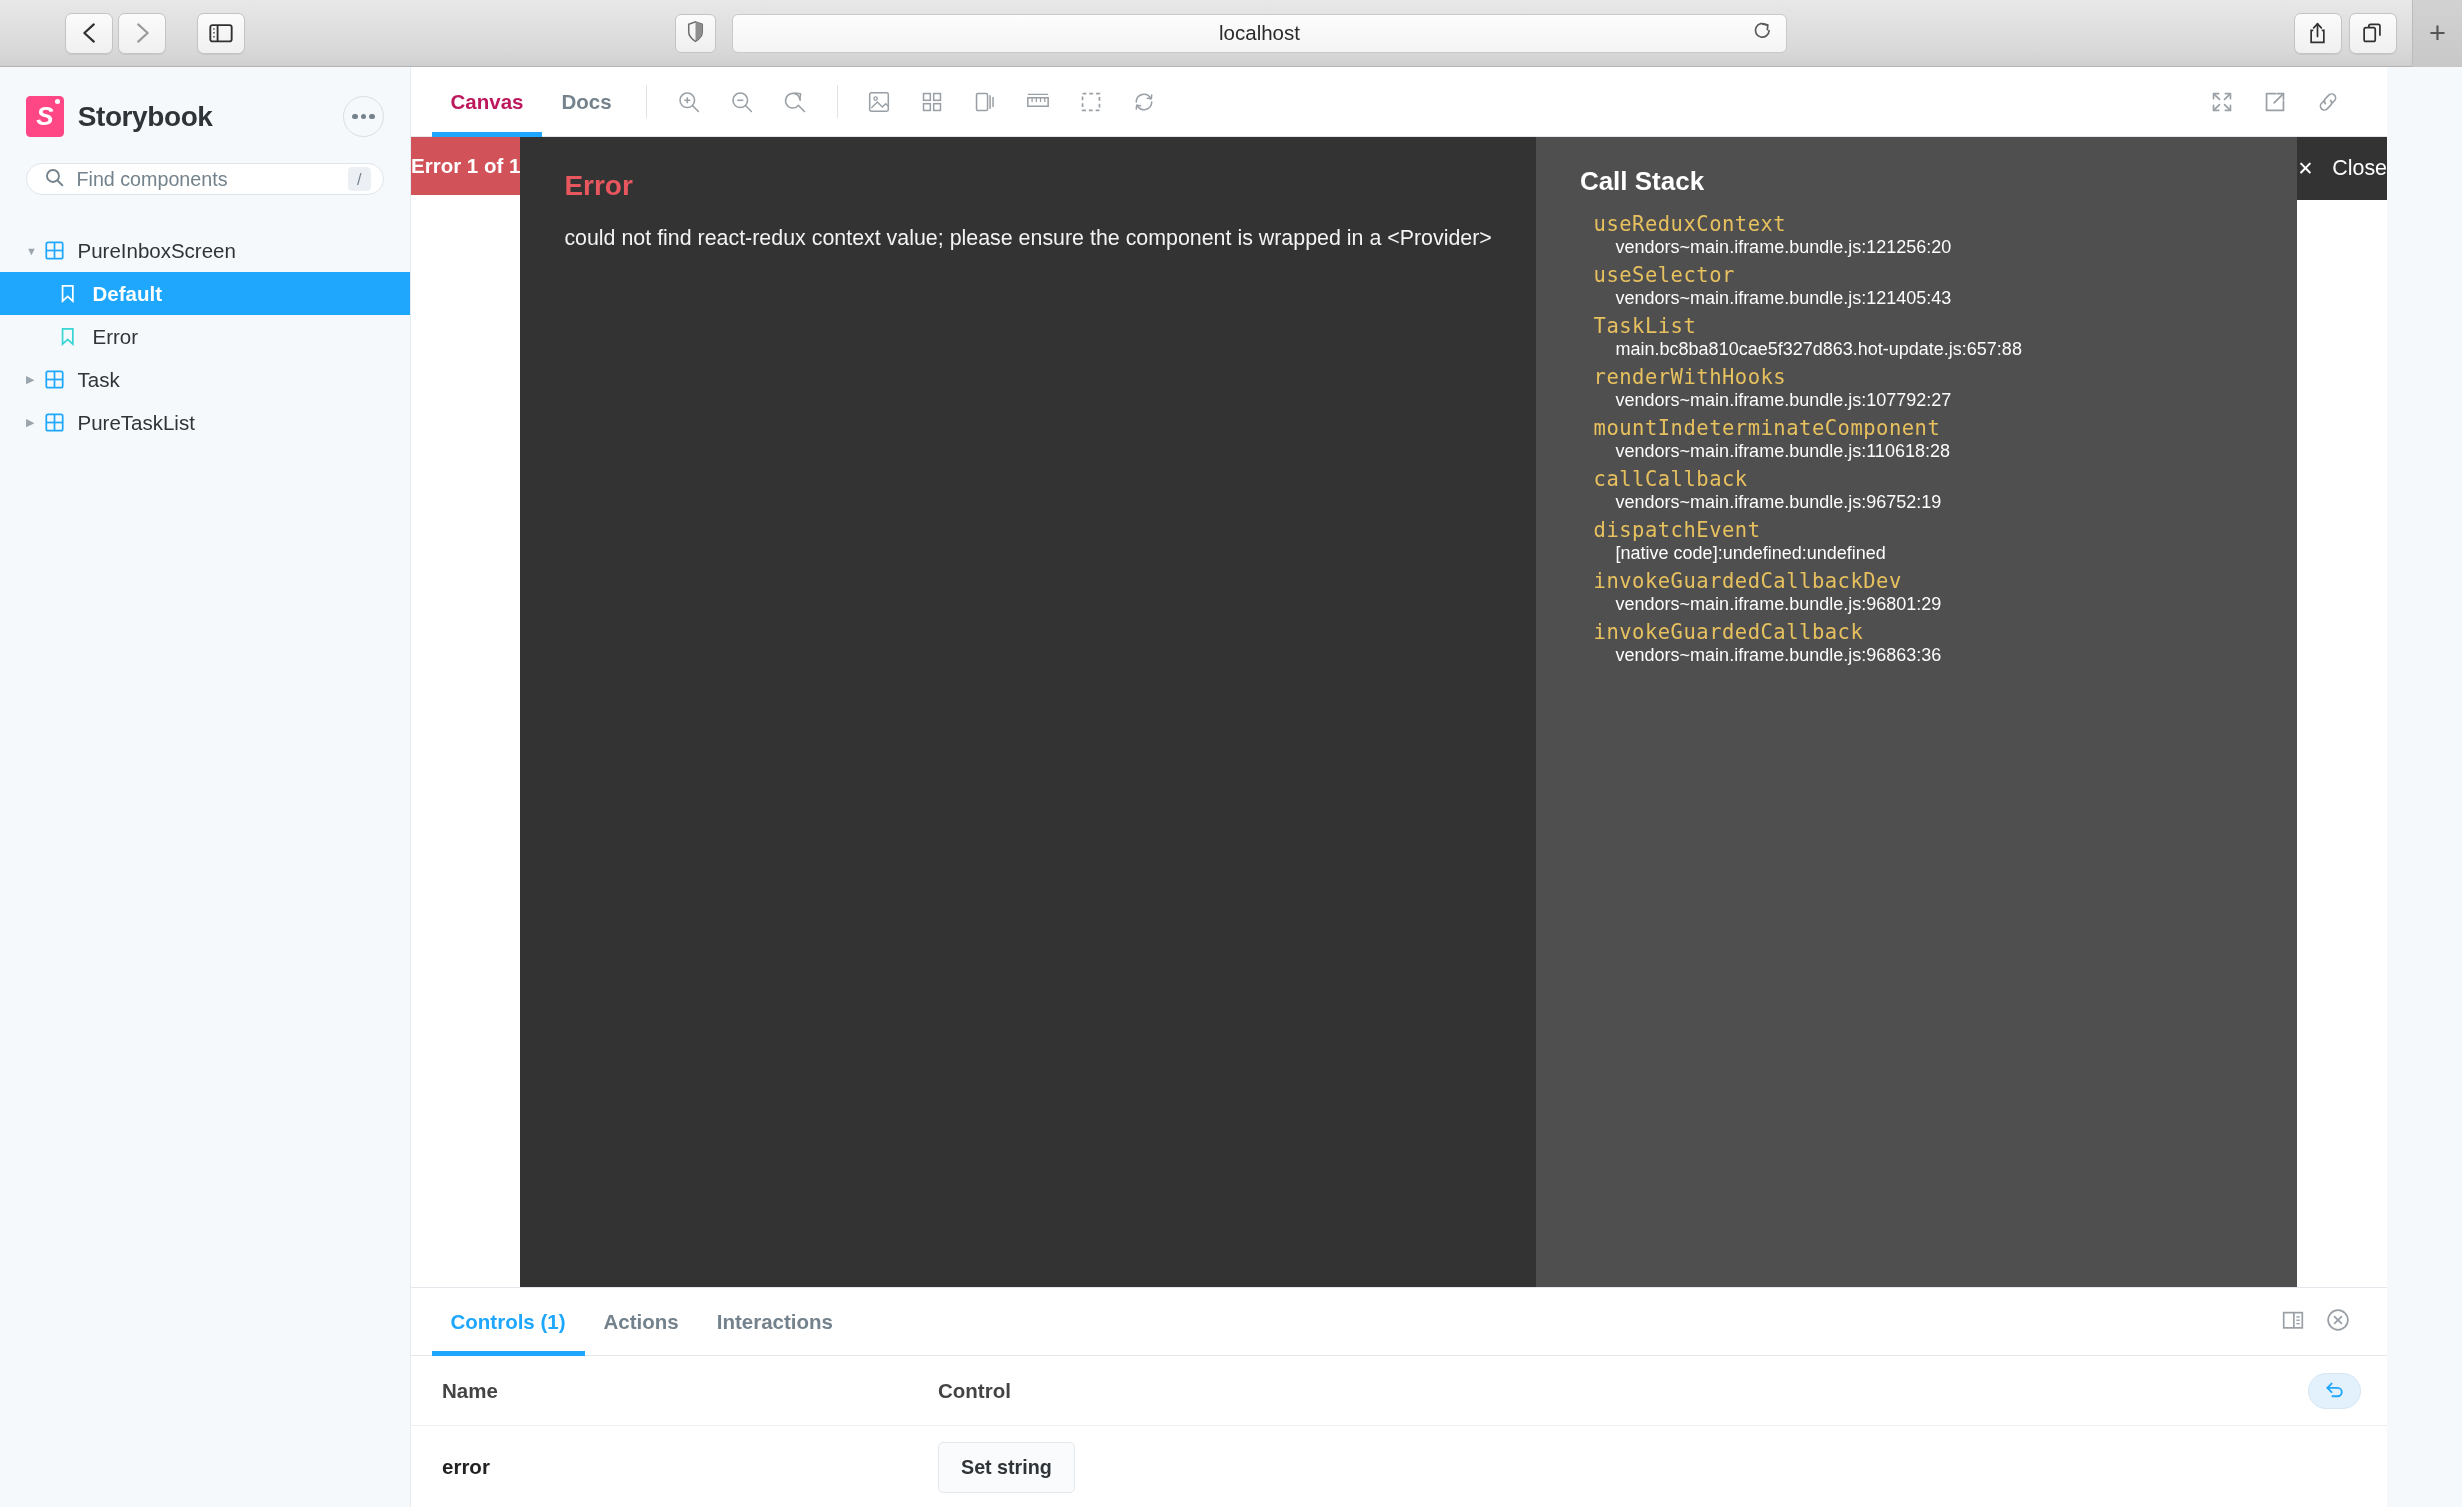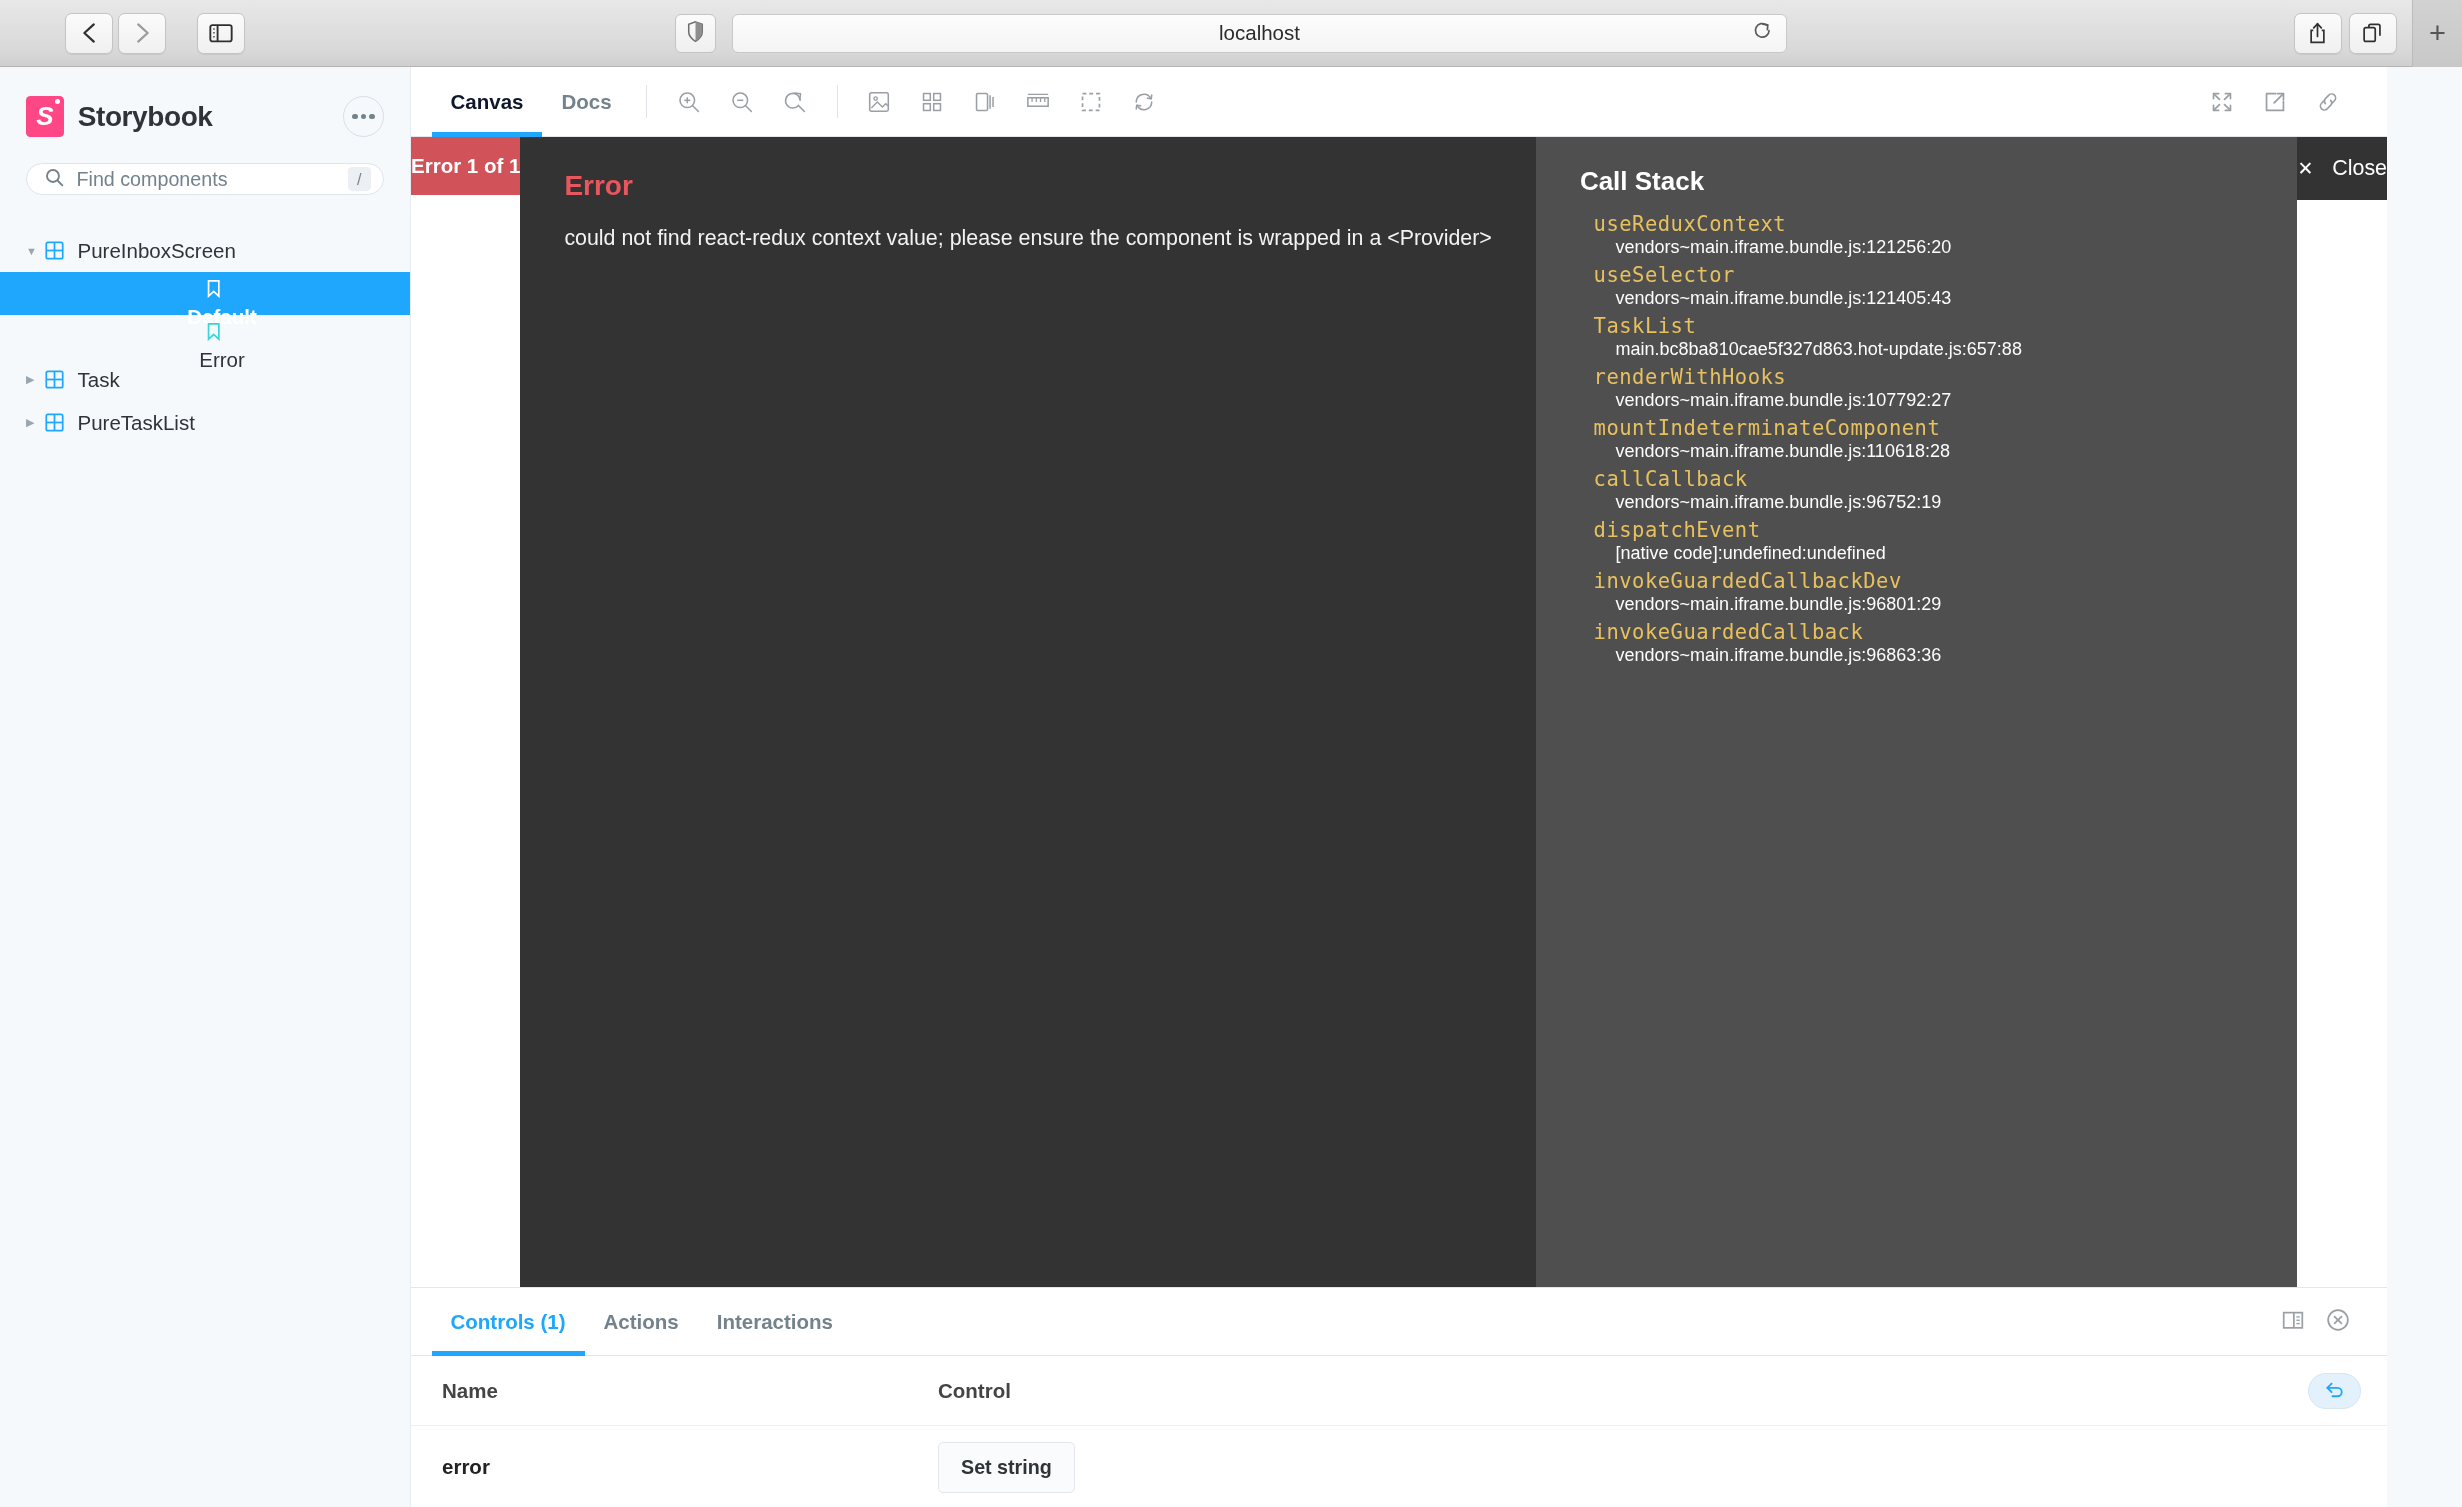--- a/index.html
+++ b/index.html
@@ -101,21 +101,21 @@
     background: #eceff3; color: #7a8691;
     border-radius: 4.3px; padding: 2.6px 9.4px; font-size: 16.3px;
   }
 
   .sb-tree { margin-top: 34px; }
   .tree-row {
     display: flex; align-items: center; height: 43px;
     margin: 0 -26px; padding: 0 26px;
     font-size: 20.5px; color: #2e3438;
   }
-  .tree-row.child { padding-left: 60px; flex-direction: column; }
+  .tree-row.child { padding-left: 60px; }
   .tree-row.selected { background: #1ea7fd; color: #fff; font-weight: bold; }
   .caret {
     width: 19px; flex: 0 0 19px; color: #9aa5ad;
     font-size: 11px; display: flex; align-items: center;
   }
   .ico-slot { width: 32.5px; flex: 0 0 32.5px; display: flex; align-items: center; }
 
   
   .sb-main { flex: 1; display: flex; flex-direction: column; min-width: 0; background: #fff; }
 
@@ -123,21 +123,21 @@
     height: 70px; background: #fff;
     border-bottom: 0.9px solid #e3e7eb;
     display: flex; align-items: center; padding: 0 20.5px;
     position: relative;
   }
   .tab-btn {
     font-size: 20.5px; color: #73828c; font-weight: bold;
     padding: 0 19px; height: 70px; line-height: 70px;
     position: relative;
   }
-  .tab-btn.active { color: #0f172a; }
+  .tab-btn.active { color: #be185d; }
   .tab-btn.active::after {
     content: ""; position: absolute; left: 0; right: 0; bottom: 0;
     height: 4.3px; background: #1ea7fd;
   }
   .tb-sep { width: 0.9px; height: 32.5px; background: #e0e4e8; margin: 0 15.4px; }
   .tb-icon {
     width: 41px; height: 41px; margin: 0 6px;
     display: flex; align-items: center; justify-content: center;
     color: #999fa4;
   }

